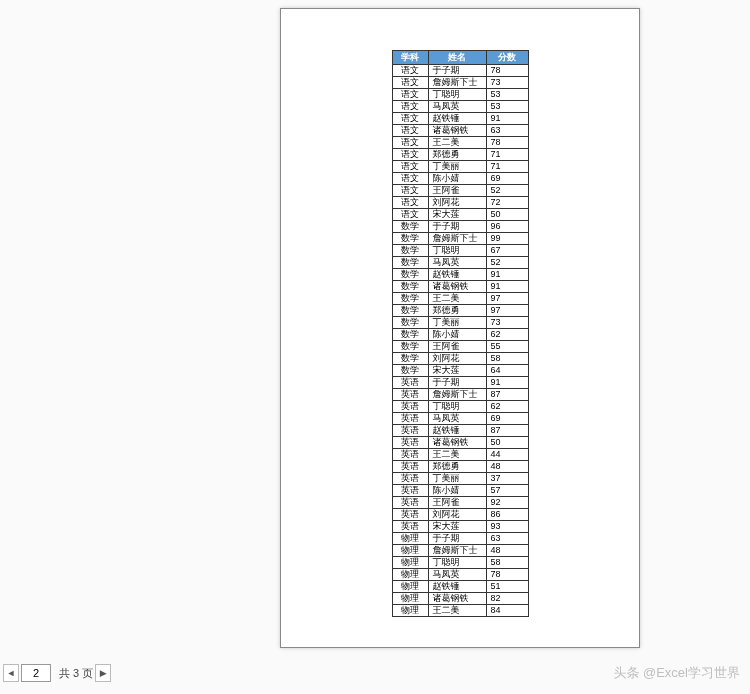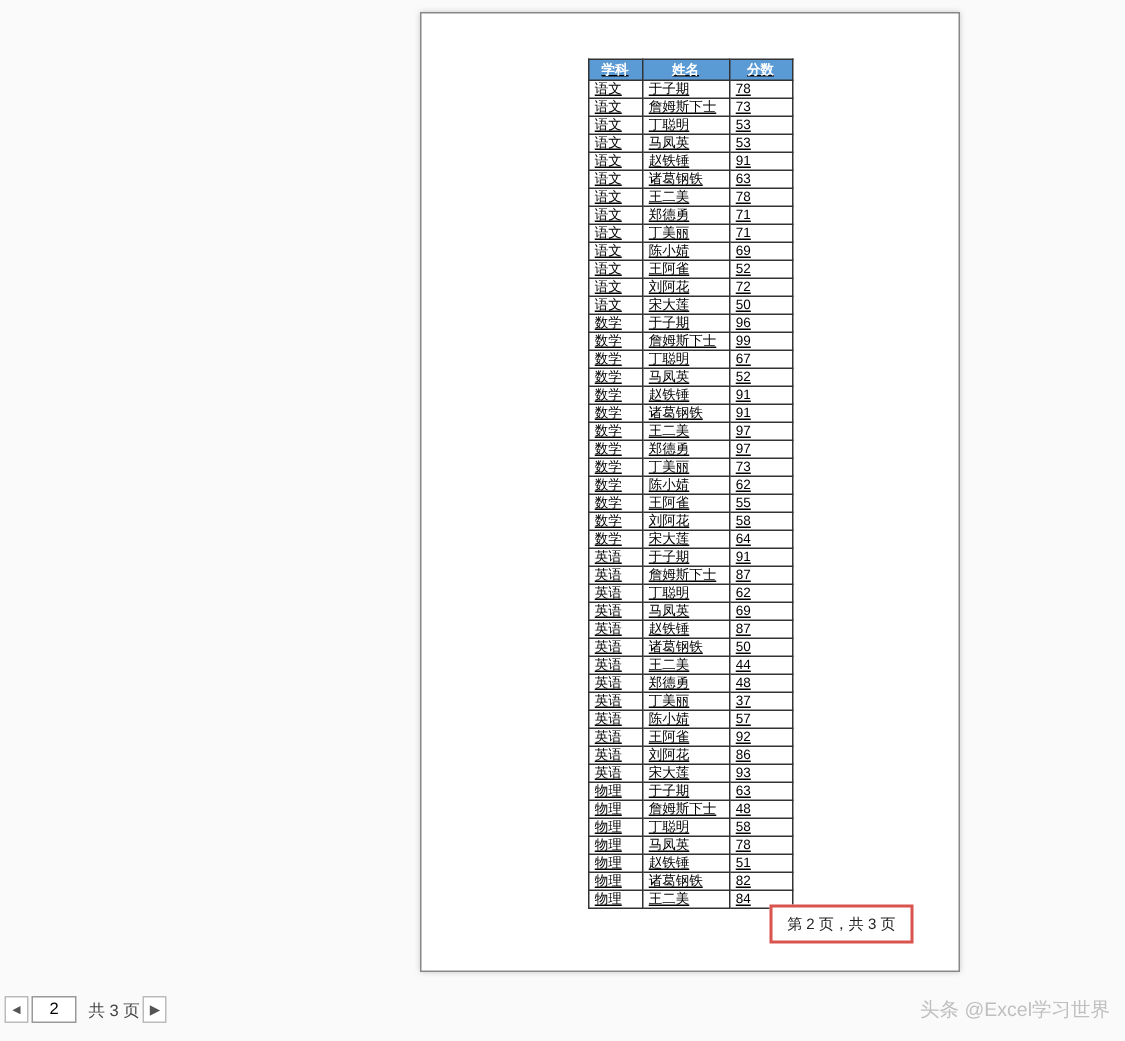--- a/index.html
+++ b/index.html
@@ -17,42 +17,41 @@
       top: 8px;
       width: 360px;
       height: 640px;
       background: #fff;
       border: 1px solid #888;
       box-shadow: 0 0 4px rgba(0,0,0,0.2);
       padding: 30px 20px 20px 20px;
     }
     .data-table {
       border-collapse: collapse;
-      margin: 0 auto;
+      margin: 11px auto;
       font-size: 9px;
-      text-decoration: underline;
     }
     .data-table th {
       background: #5b9bd5;
       color: #fff;
       font-weight: bold;
       border: 0.5px solid #333;
       padding: 0 4px;
       height: 12px;
       text-align: center;
       font-size: 9px;
     }
     .data-table td {
       border: 0.5px solid #333;
       padding: 0 4px;
       height: 11px;
       font-size: 9px;
       line-height: 11px;
     }
-    .data-table td:nth-child(1) { width: 36px; text-align: left; }
+    .data-table td:nth-child(1) { width: 36px; text-align: center; }
     .data-table td:nth-child(2) { width: 58px; text-align: left; }
     .data-table td:nth-child(3) { width: 42px; }
     .data-table th:nth-child(1) { width: 36px; }
     .data-table th:nth-child(2) { width: 58px; }
     .data-table th:nth-child(3) { width: 42px; }
     .page-footer {
       position: absolute;
       bottom: 18px;
       right: 30px;
       border: 2px solid #d9534f;
@@ -343,21 +342,20 @@
           <td>诸葛钢铁</td>
           <td>82</td>
         </tr>
         <tr>
           <td>物理</td>
           <td>王二美</td>
           <td>84</td>
         </tr>
       </tbody>
   </table>
-  <div class="page-footer">第 2 页，共 3 页</div>
 </div>
 
 <div class="pagination-bar">
   <div class="pg-btn">◄</div>
   <input class="pg-input" value="2" style="">
   <span class="pg-label">共 3 页</span>
   <div class="pg-btn">▶</div>
 </div>
 
 <div class="watermark">头条 @Excel学习世界</div>

